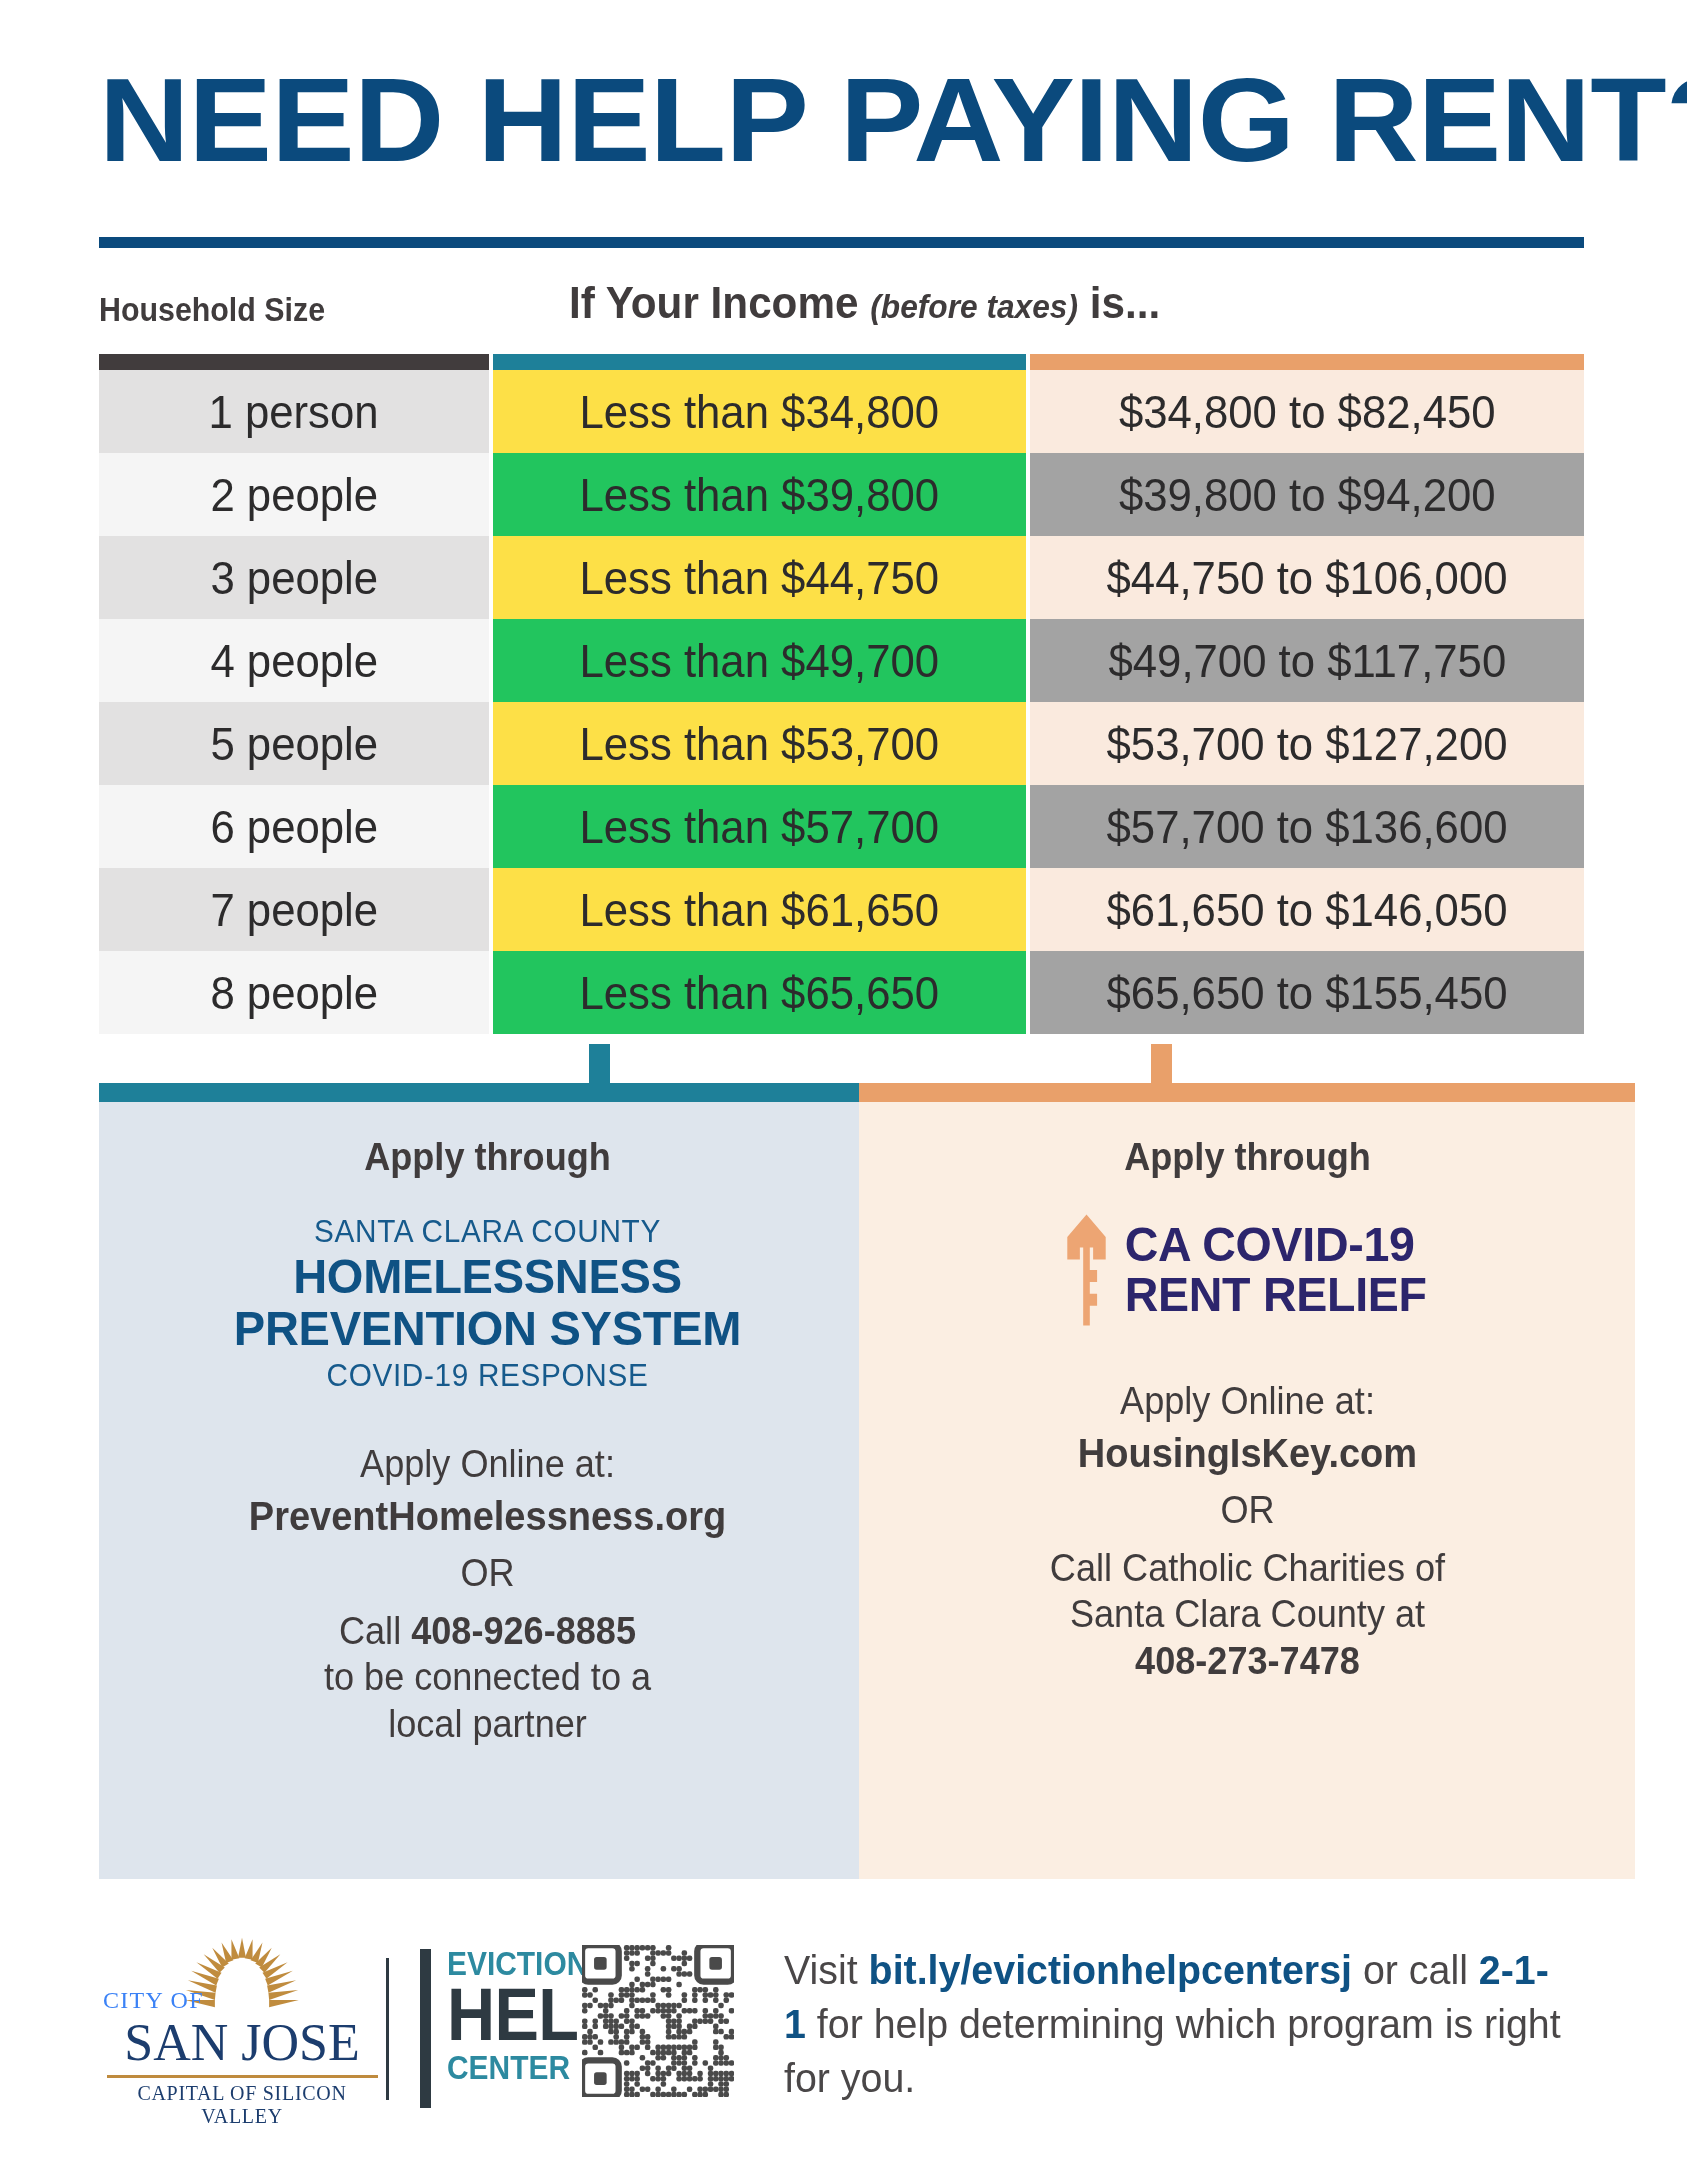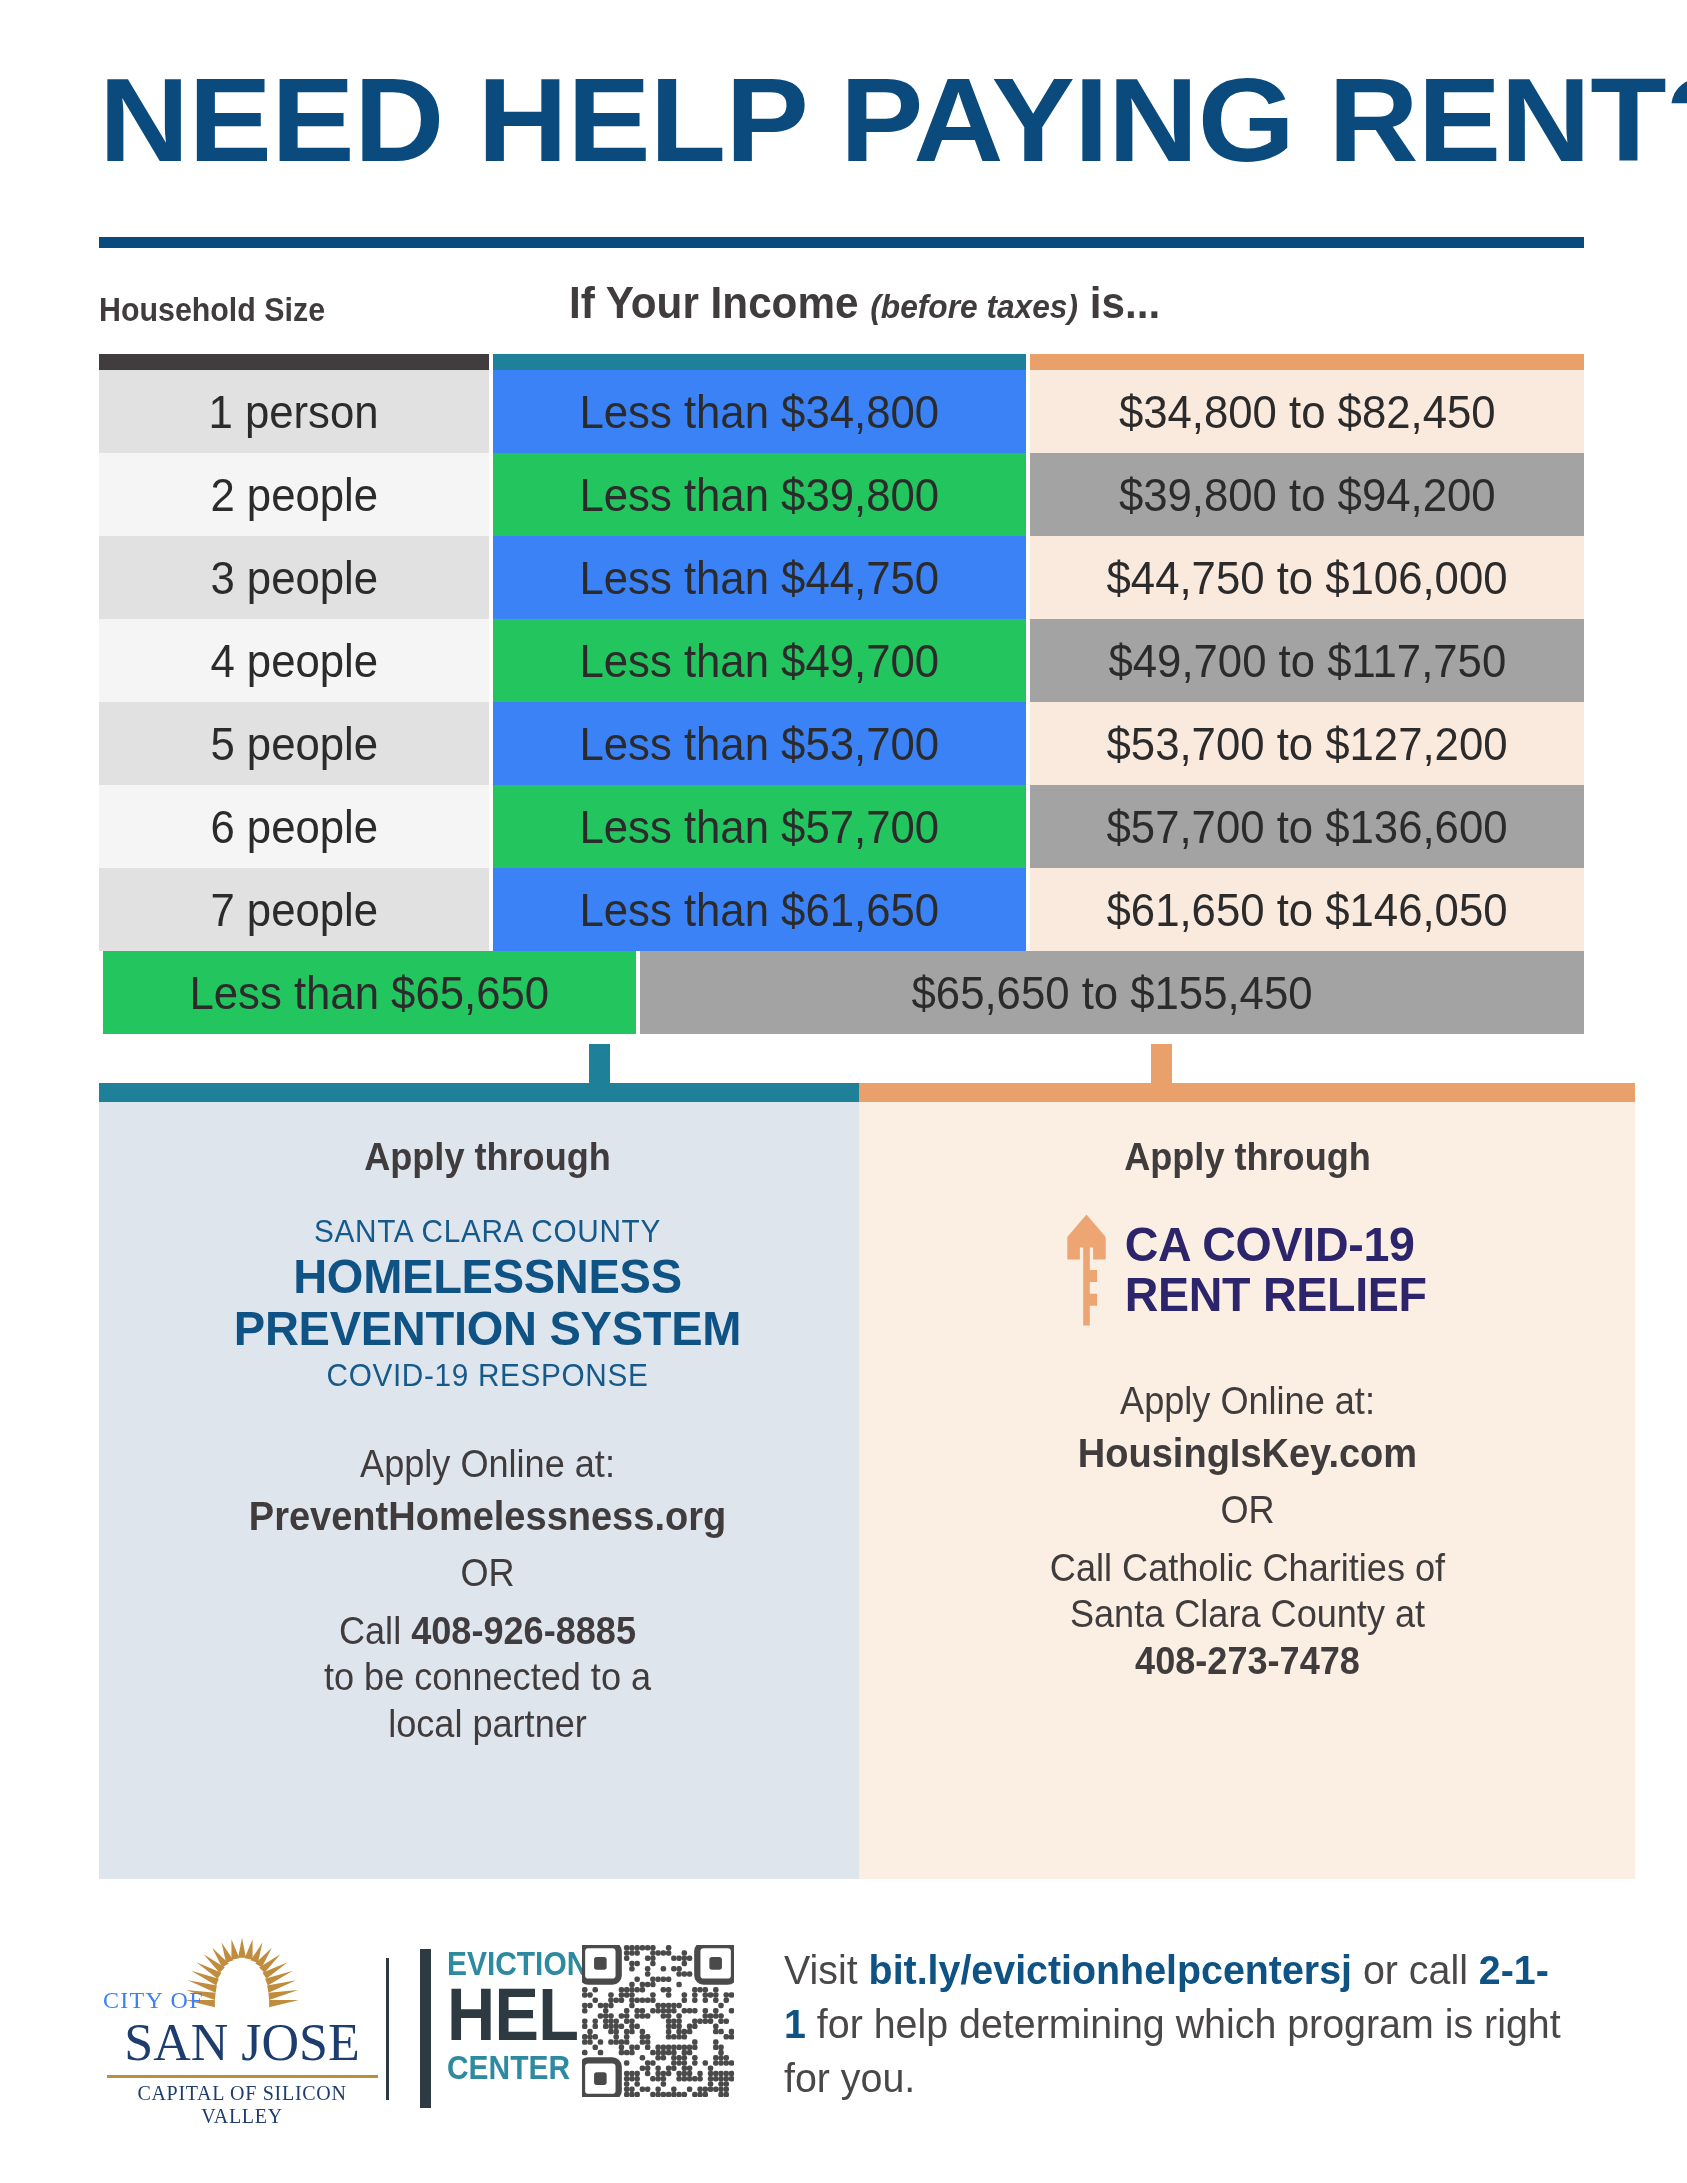--- a/index.html
+++ b/index.html
@@ -99,21 +99,21 @@
     color: #2c2b2c;
     white-space: nowrap;
   }
   .cell span { transform: scaleX(0.95); display: inline-block; }
   .c-a { flex: 0 0 390px; }
   .c-gap { flex: 0 0 4px; background: #ffffff; }
   .c-b { flex: 0 0 533px; }
   .c-c { flex: 1 1 auto; }
 
   .row.odd .c-a { background: #e2e1e1; }
-  .row.odd .c-b { background: #3b82f6; }
+  .row.odd .c-b { background: #fde047; }
   .row.odd .c-c { background: #faeade; }
 
   .row.even .c-a { background: #f5f5f5; }
   .row.even .c-b { background: #22c55e; }
   .row.even .c-c { background: #a3a3a3; }
 
   
   .arrow {
     position: absolute;
     width: 50px;
@@ -437,20 +437,23 @@
           <div class="c-gap"></div>
           <div class="cell c-b">
             <span>Less than $61,650</span>
           </div>
           <div class="c-gap"></div>
           <div class="cell c-c">
             <span>$61,650 to $146,050</span>
           </div>
         </div>
         <div class="row even">
+          <div class="cell c-a">
+            <span>8 people</span>
+          </div>
           <div class="c-gap"></div>
           <div class="cell c-b">
             <span>Less than $65,650</span>
           </div>
           <div class="c-gap"></div>
           <div class="cell c-c">
             <span>$65,650 to $155,450</span>
           </div>
         </div>
       </div>

